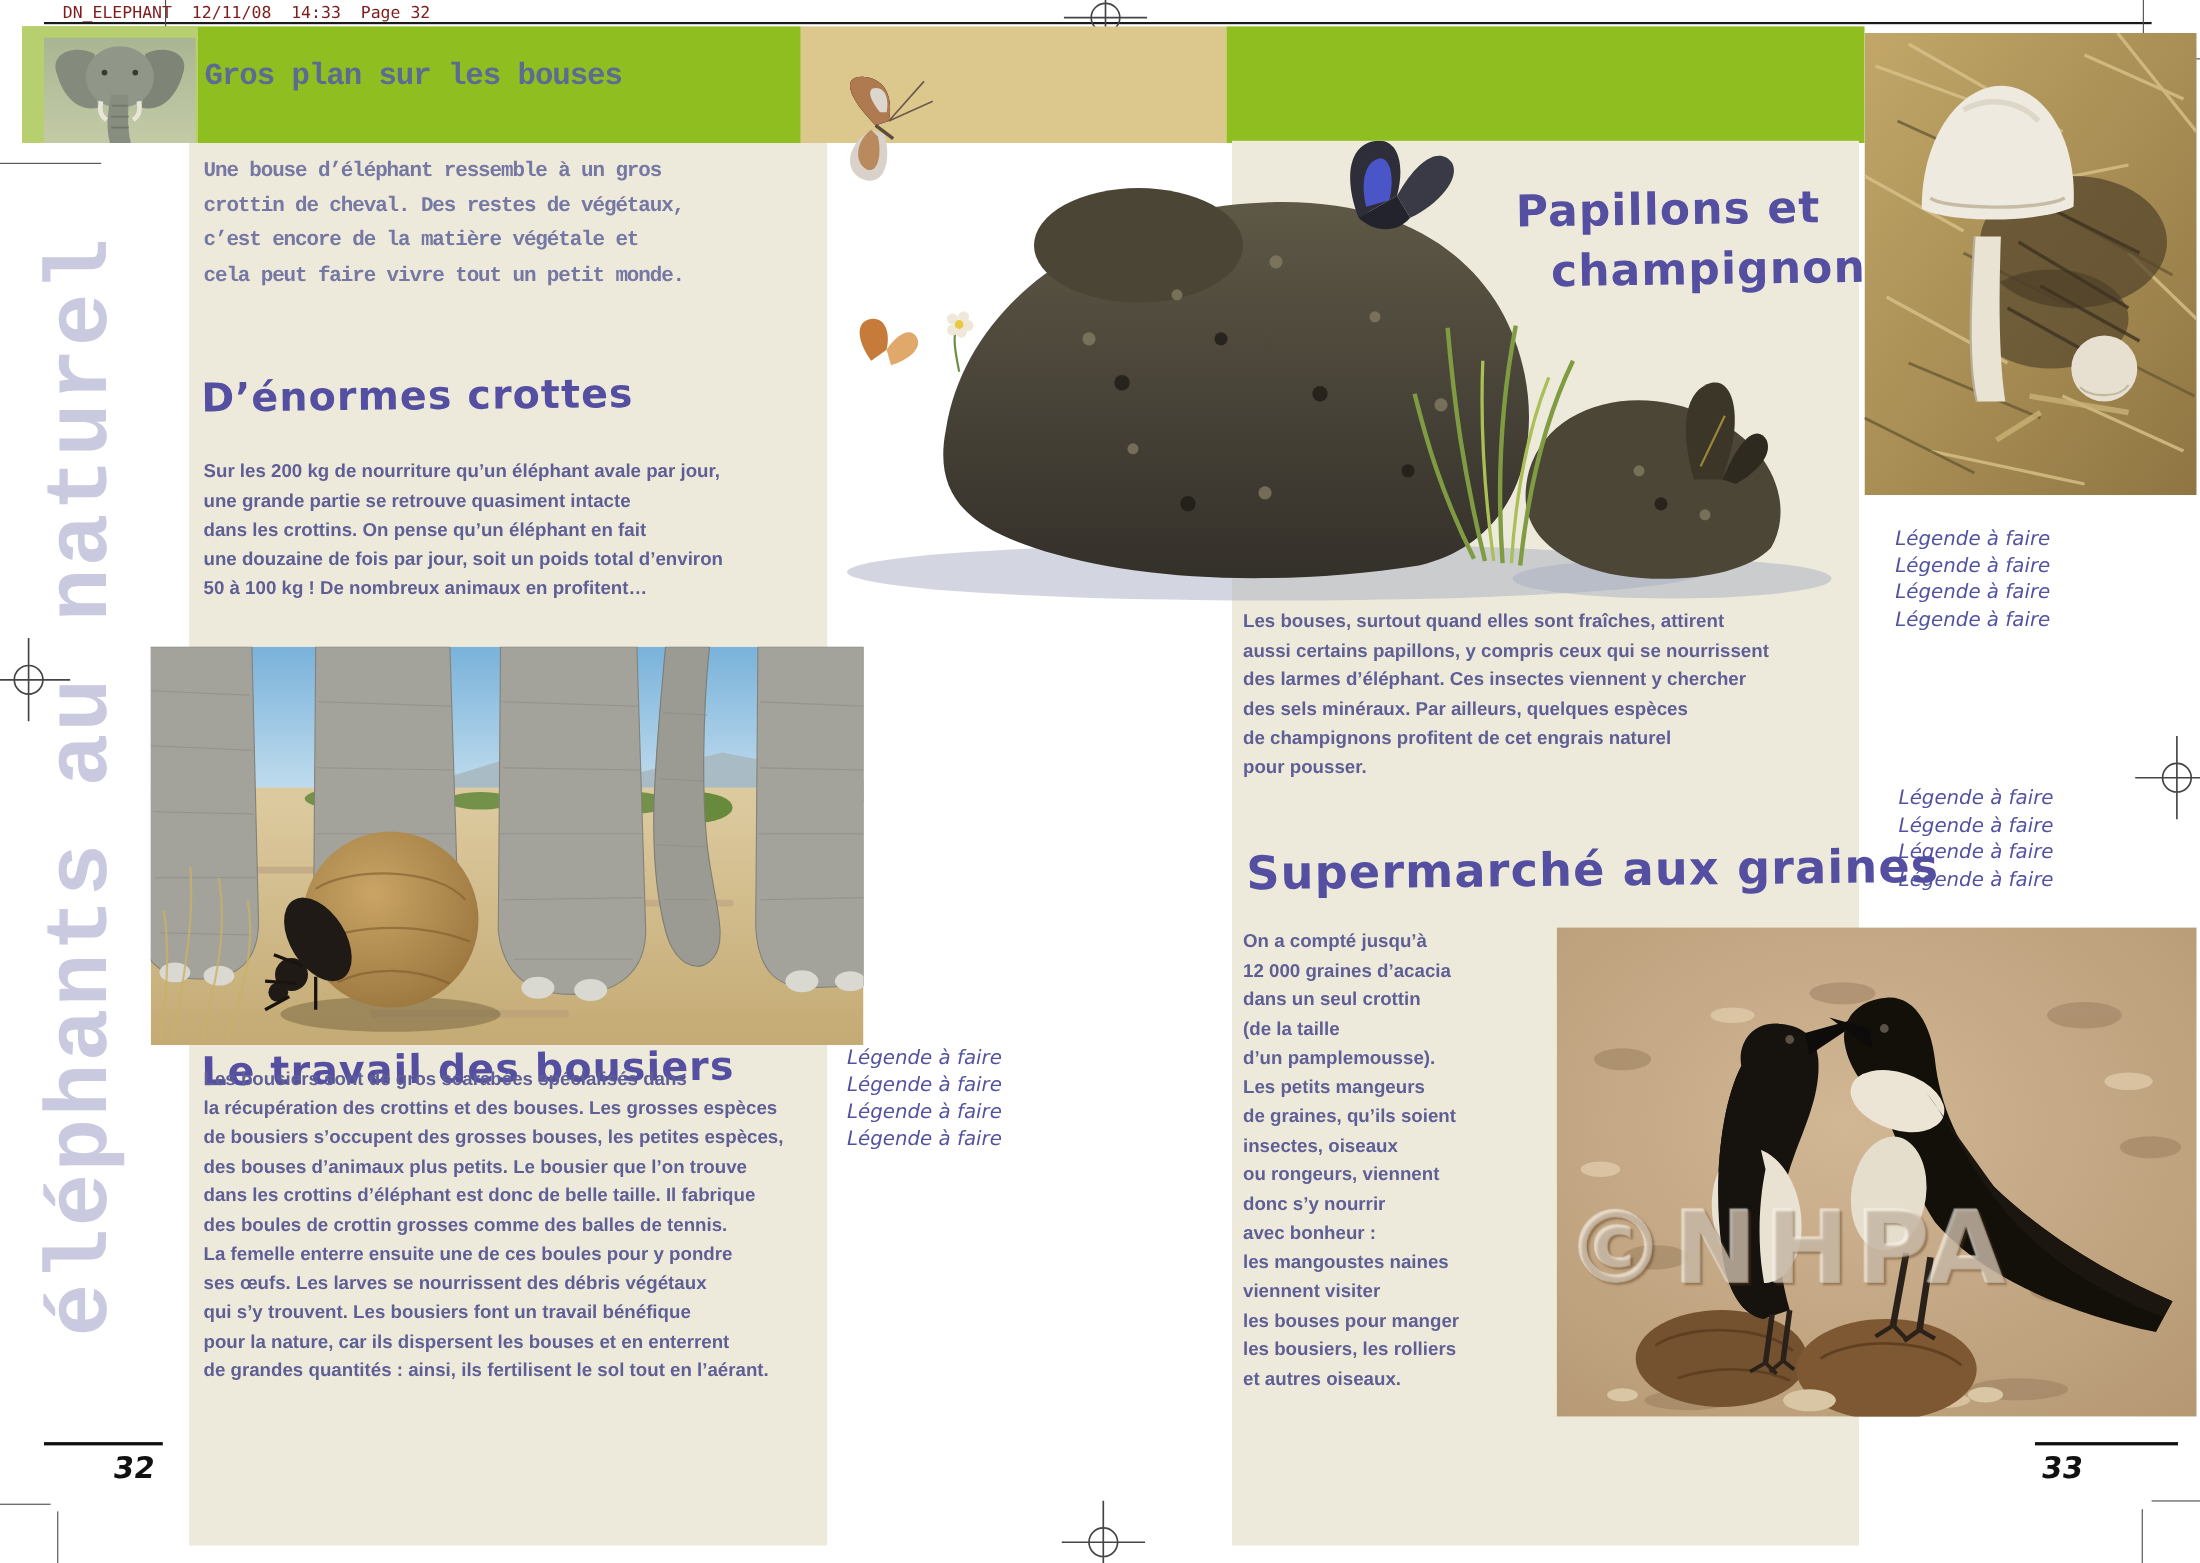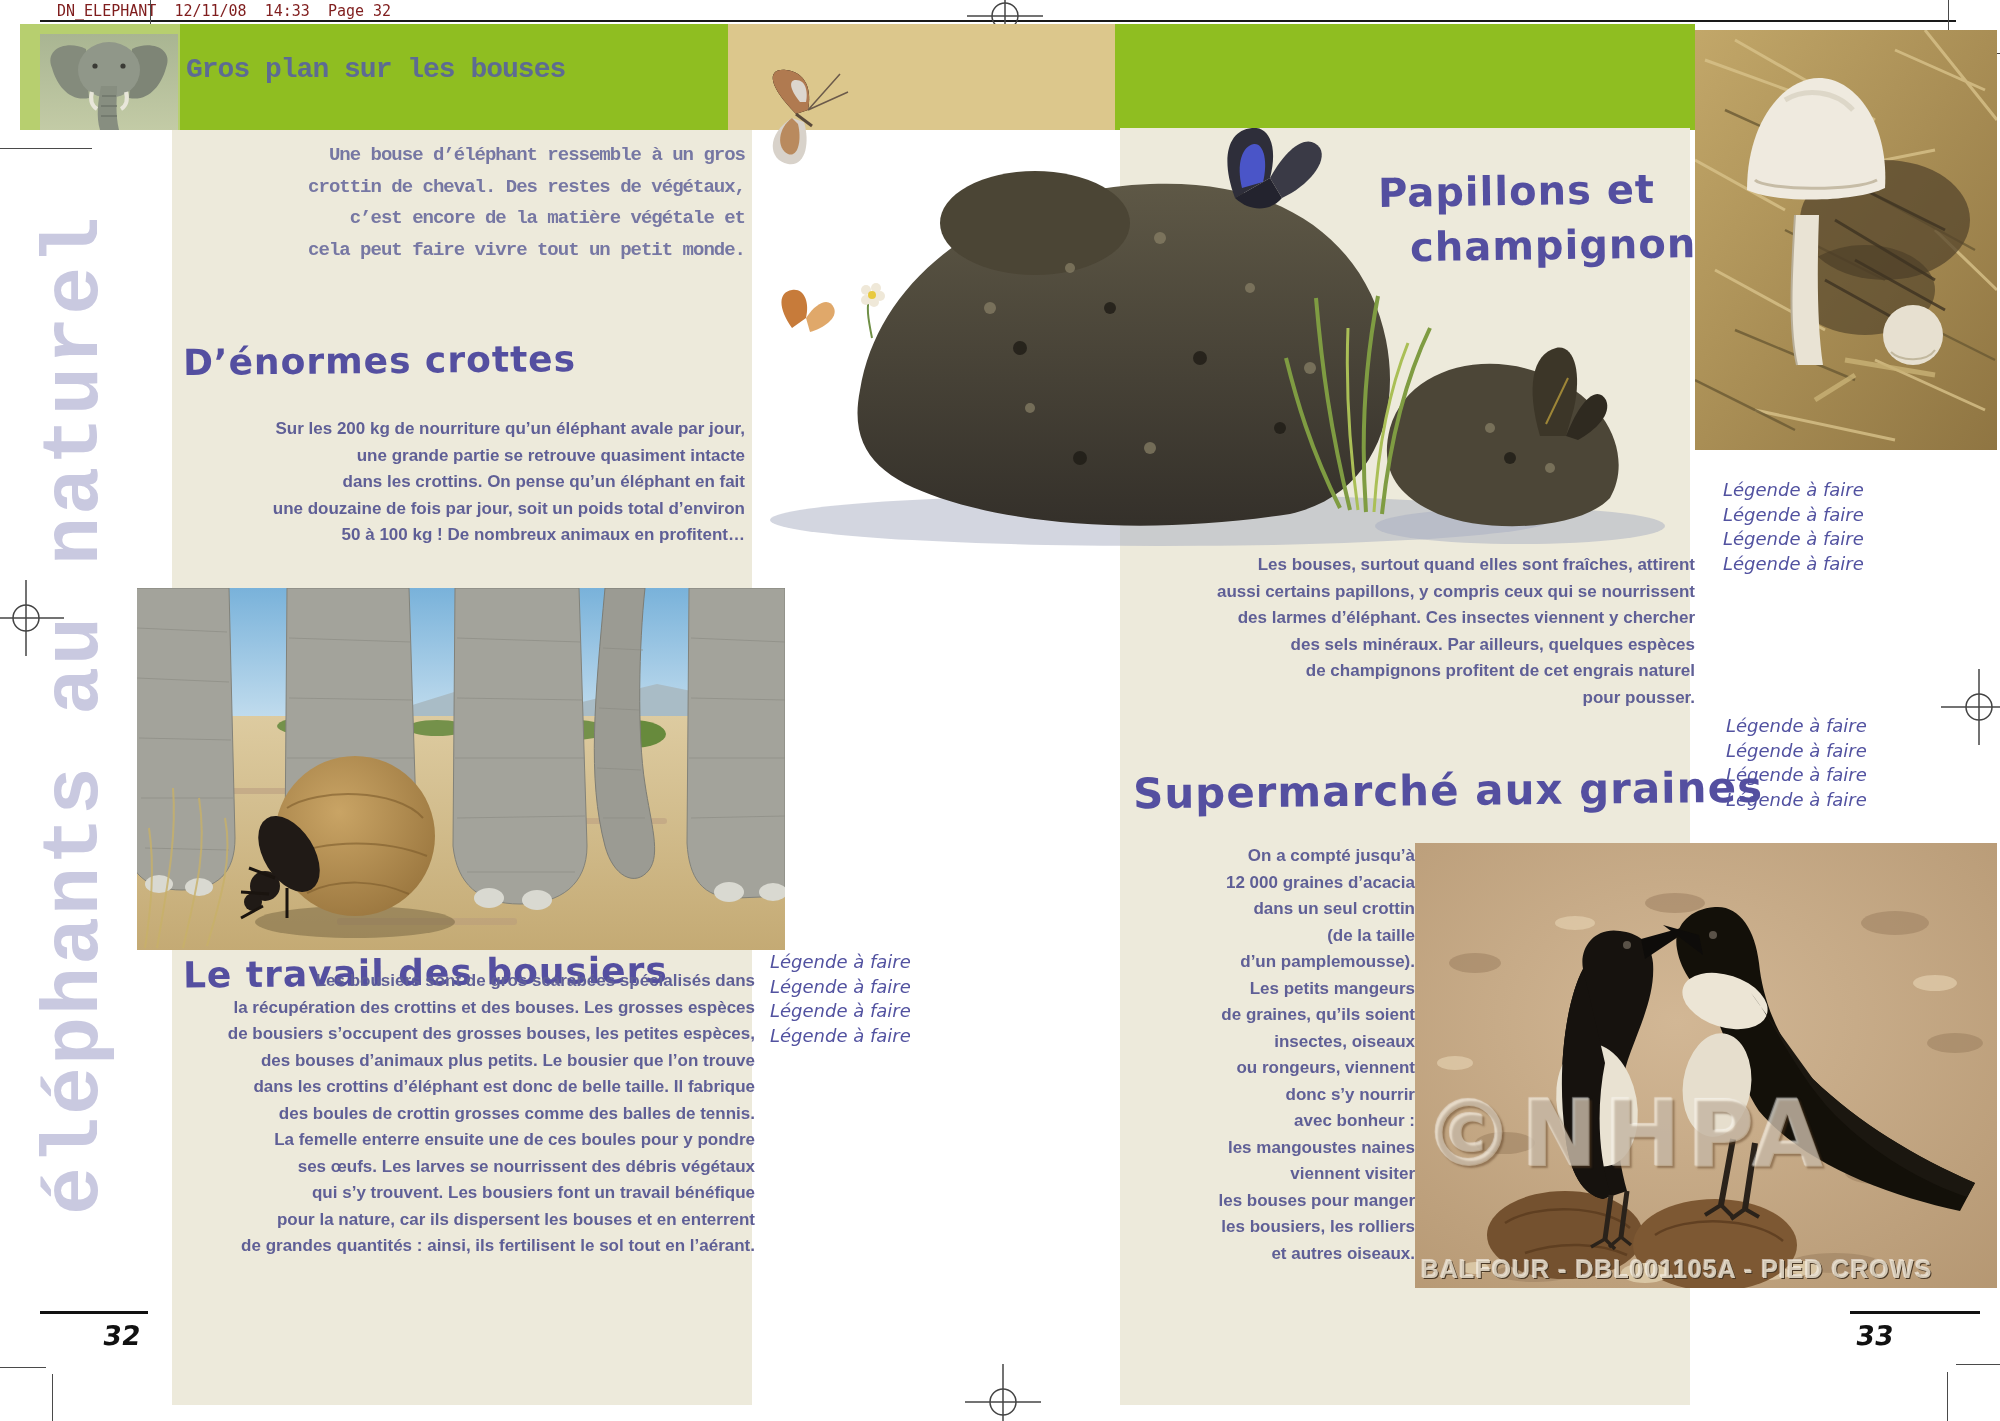--- a/index.html
+++ b/index.html
@@ -1,19 +1,19 @@
 <!DOCTYPE html>
 <html><head>
 <meta charset="utf-8">
 <style>
   html,body{margin:0;padding:0;background:#ffffff;}
   .sheet{position:relative;width:2000px;height:1421px;background:#ffffff;overflow:hidden;
          font-family:"Liberation Sans",sans-serif;}
   .abs{position:absolute;}
-  .pre{white-space:pre-line;text-align:right;}
+  .pre{white-space:pre-line;}
 
   
   .proof-slug{left:57px;top:2px;font-family:"DejaVu Sans Mono",monospace;font-size:15px;color:#7f1d1d;white-space:pre;}
   .proof-rule{left:40px;top:20px;width:1916px;height:2px;background:#1a1a1a;}
   .cropline{background:#4a4a4a;}
 
   
   .band-green{background:#8fbe21;}
   .band-tan{left:728px;top:24px;width:387px;height:106px;background:#dcc78c;}
   .band-green-l{left:20px;top:24px;width:708px;height:106px;}
@@ -446,19 +446,18 @@
         <path d="M284,92 L248,82 L288,112 Z" fill="#0e0c0a"></path>
         <circle cx="298" cy="92" r="4" fill="#5a5248"></circle>
         <ellipse cx="310" cy="158" rx="44" ry="26" fill="#ece5d5" transform="rotate(18 310 158)"></ellipse>
         <ellipse cx="302" cy="242" rx="34" ry="52" fill="#e6decd" transform="rotate(8 302 242)"></ellipse>
         <path d="M336,150 C360,180 380,230 420,272 C460,312 510,340 552,354 L560,340 C500,314 444,280 398,236 Z" fill="#1b1710"></path>
         <path d="M318,296 L306,362 M340,300 L330,366" stroke="#2a221a" stroke-width="6" fill="none"></path>
         <path d="M306,362 L290,372 M306,362 L318,374 M330,366 L316,376 M330,366 L344,374" stroke="#2a221a" stroke-width="4" fill="none"></path>
       </g>
     </svg>
     <div class="abs wm">©NHPA</div>
-    <div class="abs crow-cap">BALFOUR - DBL001105A - PIED CROWS</div>
   </div>
 
   <div class="abs foot-rule" style="left:1850px;top:1311px;width:130px;"></div>
   <div class="abs pagenum" style="left:1856px;top:1320px;">33</div>
 
 </div>
 
 </body></html>

